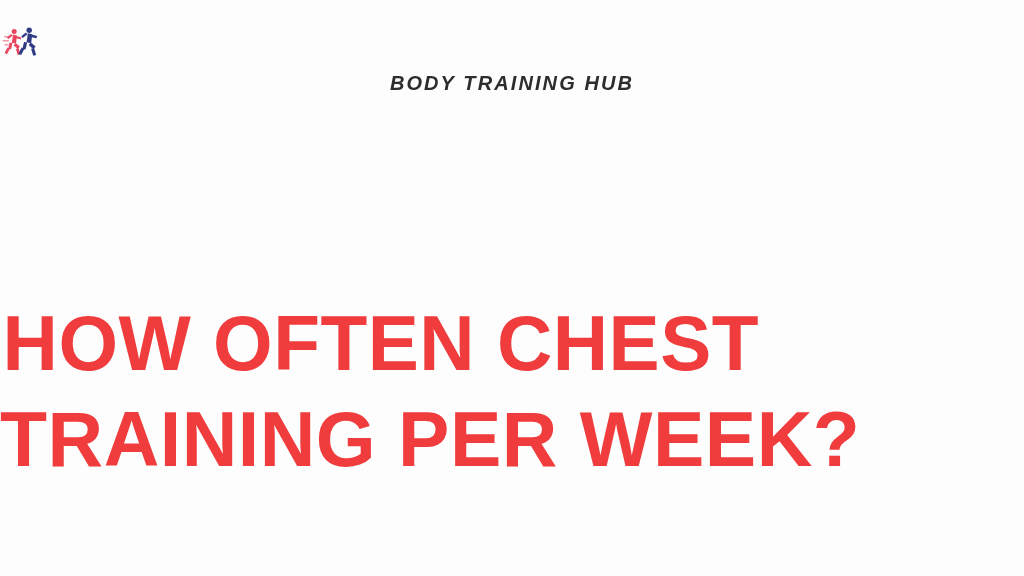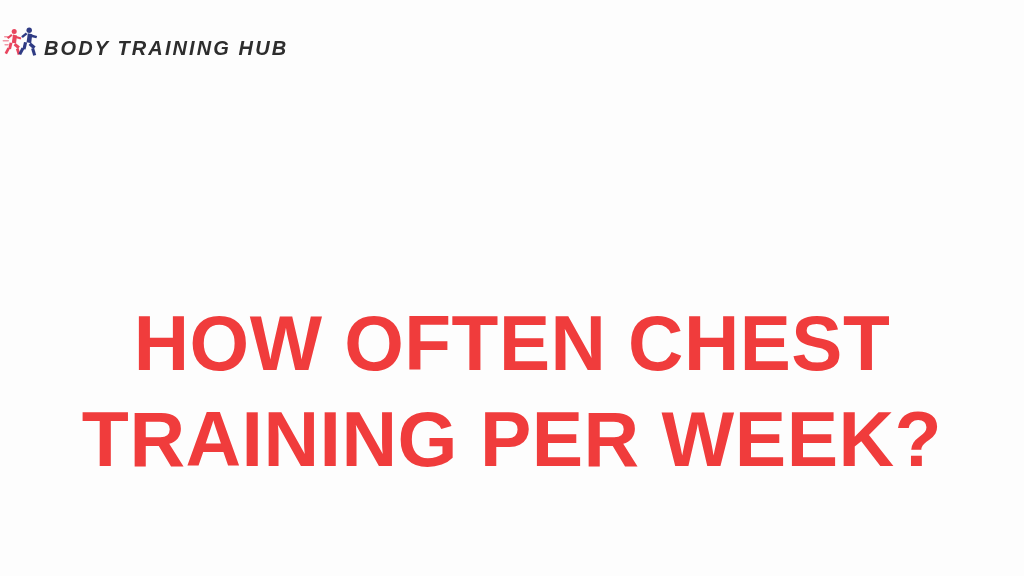--- a/index.html
+++ b/index.html
@@ -24,22 +24,21 @@
     box-sizing: border-box;
   }
 
   
   .brand {
     position: absolute;
     top: 24px;
     left: 0;
     width: 1024px;
     display: flex;
-    flex-direction: row;
-    align-items: center;
+    flex-direction: column;
   }
 
   .brand-mark {
     width: 44px;
     height: 40px;
     display: block;
     line-height: 0;
   }
 
   .brand-wordmark {
@@ -55,21 +54,20 @@
     text-align: center;
     -webkit-font-smoothing: antialiased;
   }
 
   
   .headline {
     position: absolute;
     top: 243px;
     left: 0;
     width: 1024px;
-    text-align: center;
     color: #f03c3c;
     font-family: "Liberation Sans", sans-serif;
     font-weight: 700;
     font-size: 77px;
     line-height: 96px;
     letter-spacing: 0.5px;
     white-space: nowrap;
     -webkit-font-smoothing: antialiased;
   }
 

